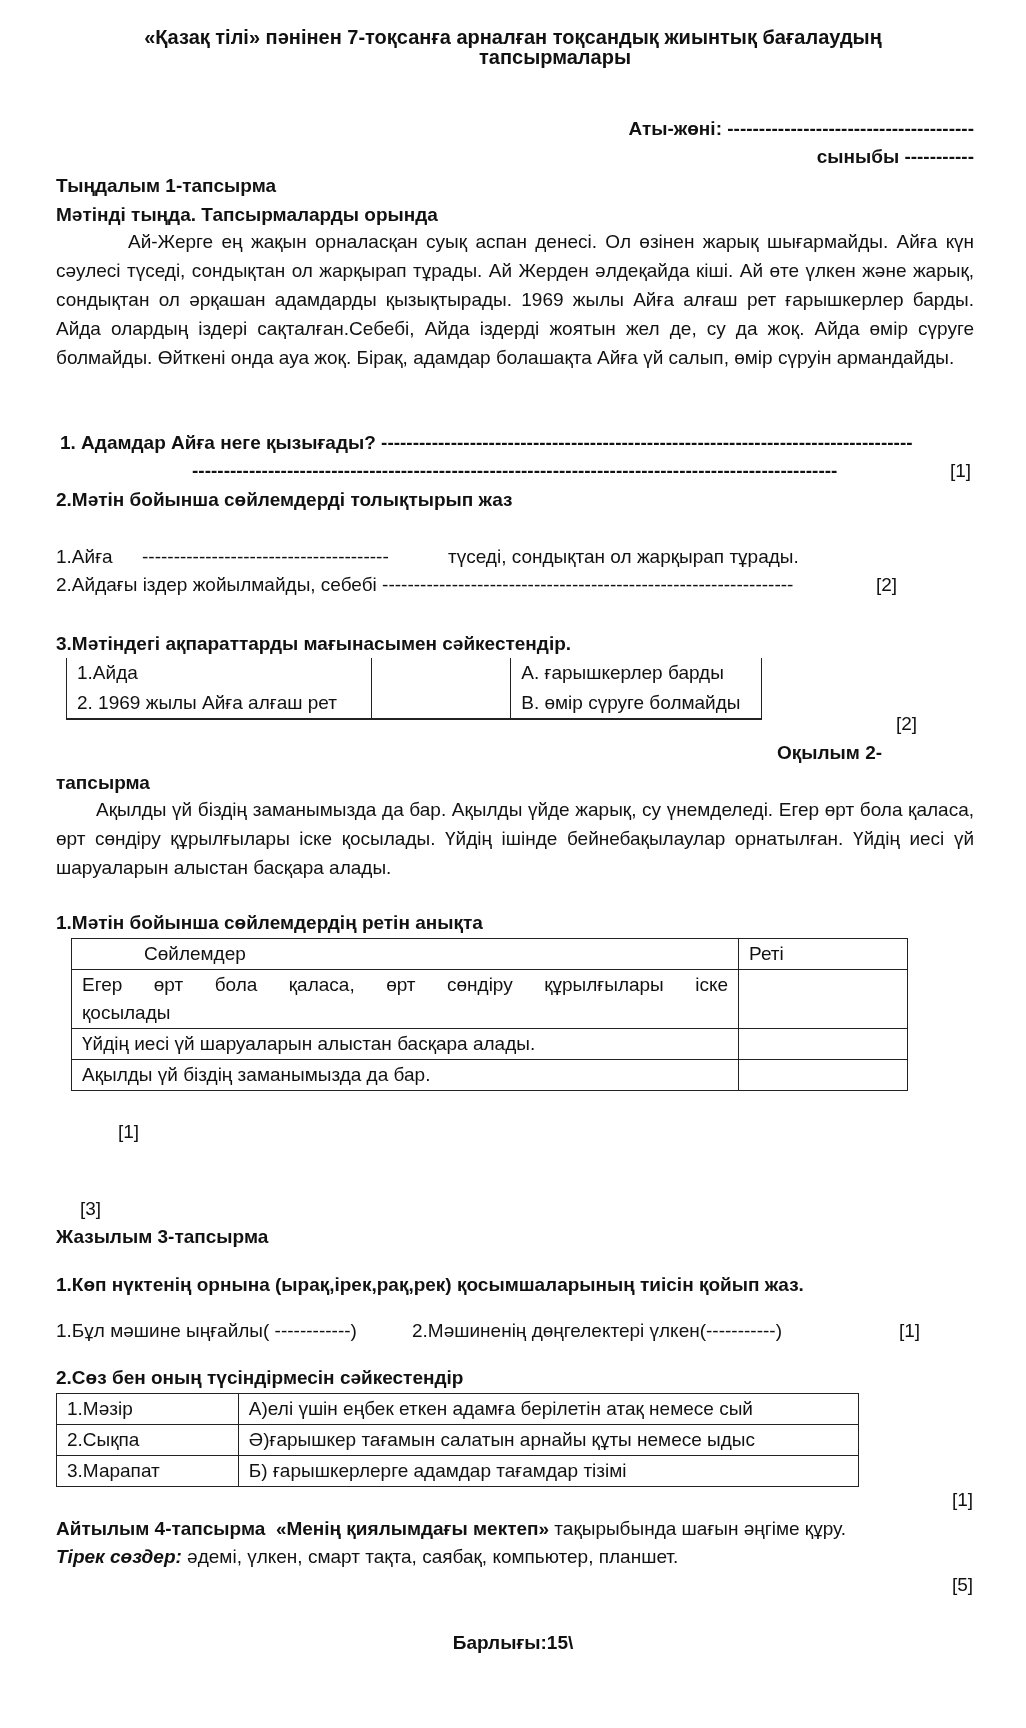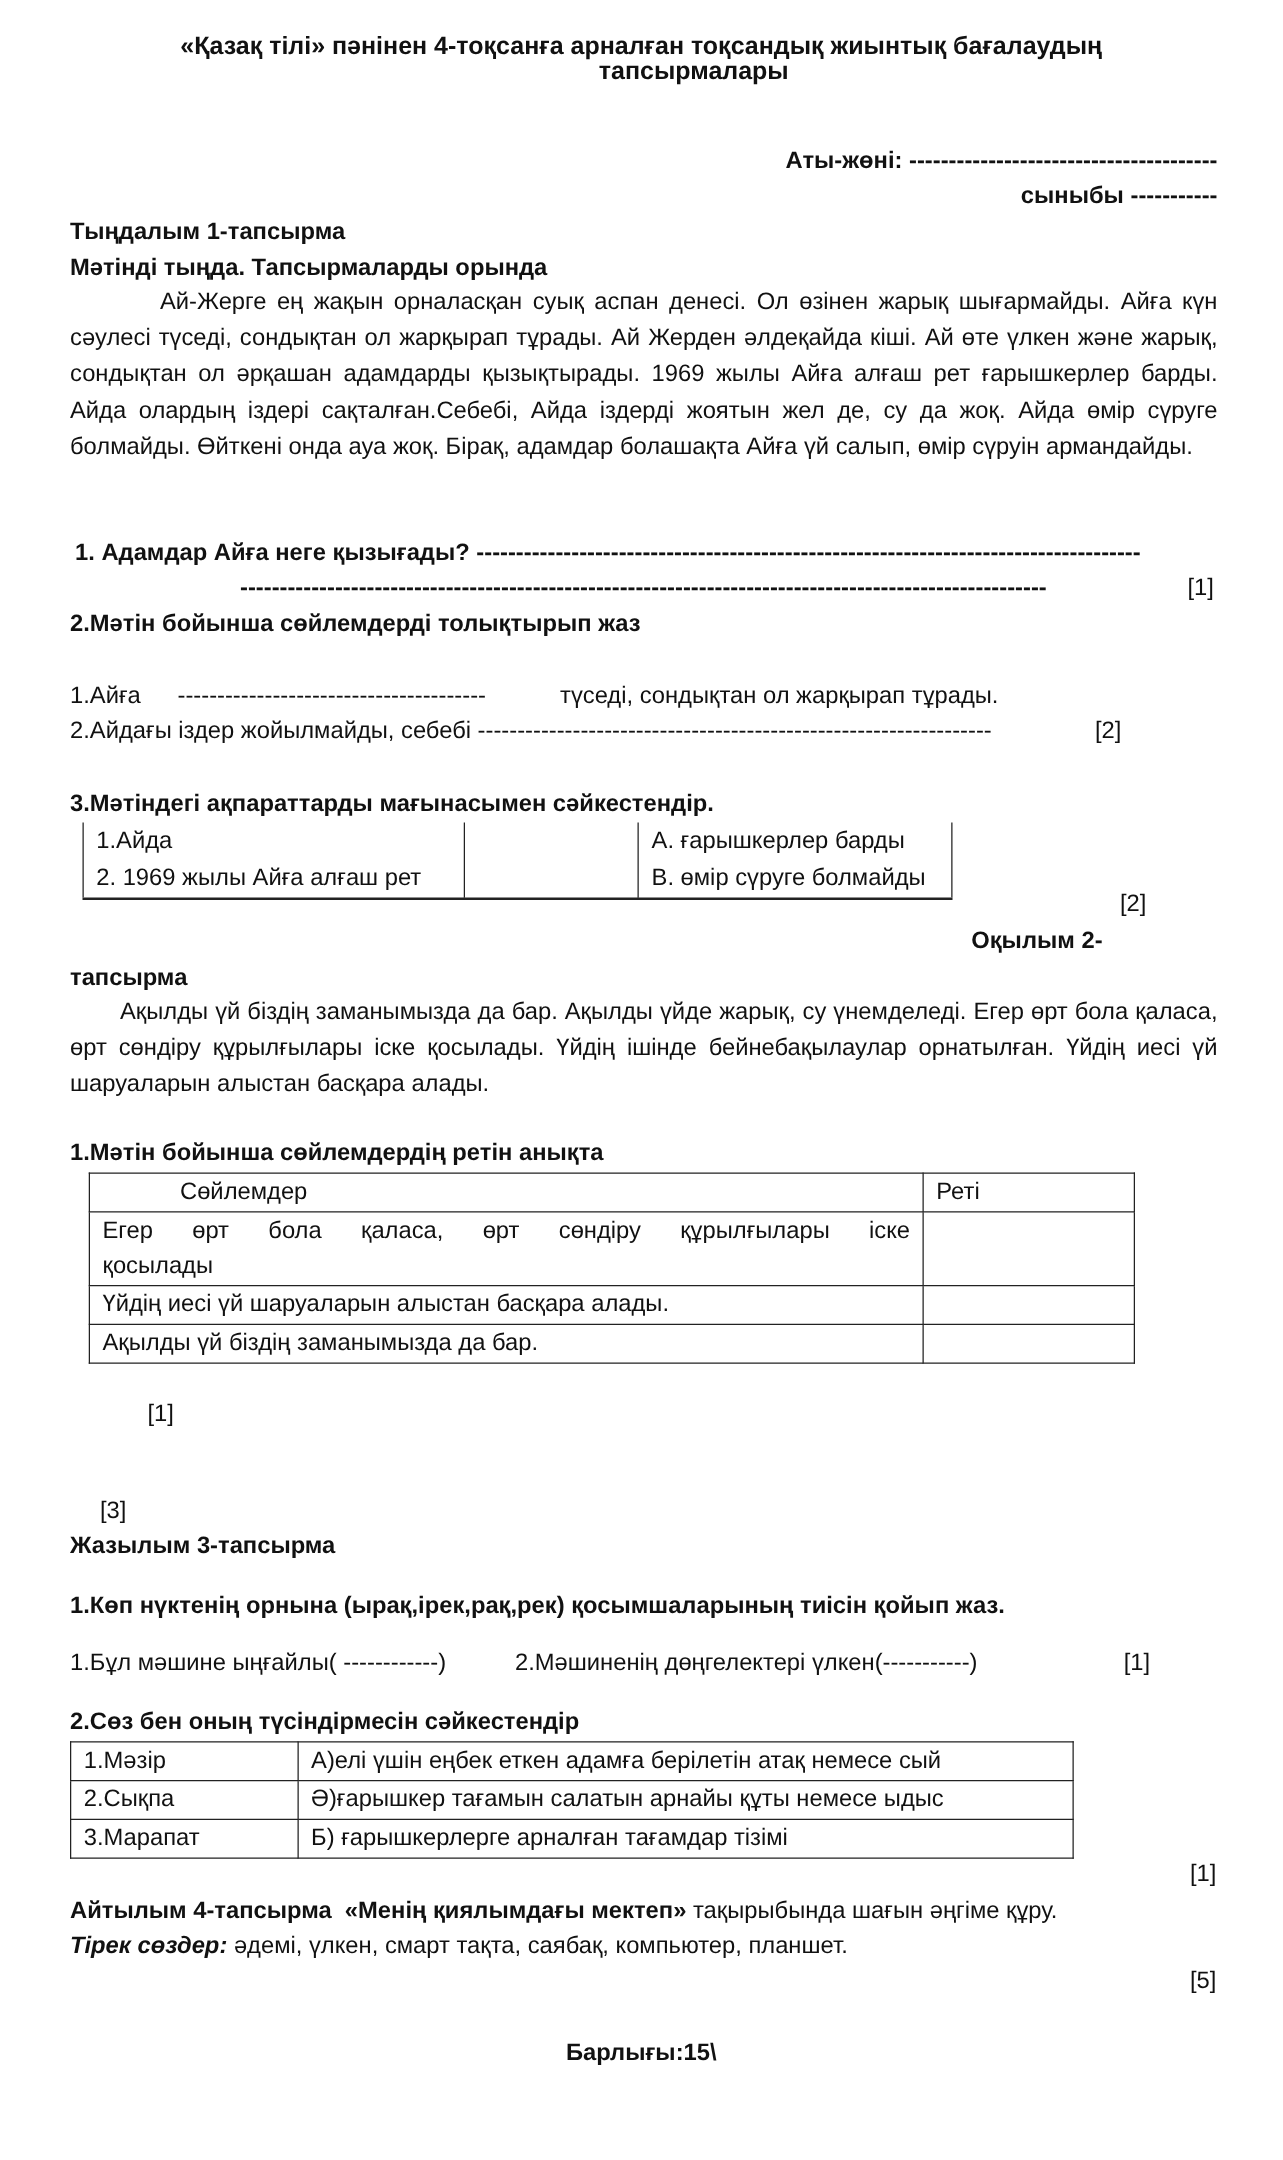--- a/index.html
+++ b/index.html
@@ -14,21 +14,21 @@
   td { padding:1px 10px; vertical-align:top; line-height:28px; }
   .t-match td { border-left:1.5px solid #222; border-right:1.5px solid #222; }
   .t-match { border-bottom:2px solid #222; }
   .t-grid td { border:1.5px solid #222; }
   .just { text-align:justify; text-align-last:left; }
   .ital { font-style:italic; font-weight:bold; }
 </style>
 </head>
 <body>
 
-<div class="abs title" style="top:26px;">«Қазақ тілі» пәнінен  4-тоқсанға арналған тоқсандық  жиынтық бағалаудың</div>
+<div class="abs title" style="top:26px;">«Қазақ тілі» пәнінен  7-тоқсанға арналған тоқсандық  жиынтық бағалаудың</div>
 <div class="abs title" style="top:46px;margin-left:42px;">тапсырмалары</div>
 <div class="abs b" style="top:118px; right:52px;">Аты-жөні: ---------------------------------------</div>
 <div class="abs b" style="top:146px; right:52px;">сыныбы  -----------</div>
 
 <div class="abs b" style="top:175px; left:56px;">Тыңдалым    1-тапсырма</div>
 <div class="abs b" style="top:204px; left:56px;">Мәтінді тыңда. Тапсырмаларды орында</div>
 <div class="para" style="top:227px;"><span class="indent"></span><span>Ай-Жерге ең жақын орналасқан суық аспан денесі. Ол өзінен жарық шығармайды. Айға күн сәулесі түседі, сондықтан ол жарқырап тұрады. Ай Жерден әлдеқайда кіші. Ай өте үлкен және жарық, сондықтан ол әрқашан адамдарды қызықтырады. 1969 жылы Айға алғаш рет ғарышкерлер барды. Айда олардың іздері сақталған.Себебі, Айда іздерді жоятын жел де, су да жоқ. Айда өмір сүруге болмайды. Өйткені онда ауа жоқ. Бірақ, адамдар болашақта Айға үй салып, өмір сүруін армандайды.</span></div>
 
 <div class="abs b" style="top:432px; left:60px; width:916px; overflow:hidden;">1. Адамдар Айға неге қызығады? ------------------------------------------------------------------------------------</div>
 <div class="abs b" style="top:460px; left:192px; width:746px; overflow:hidden;">------------------------------------------------------------------------------------------------------</div>
@@ -111,21 +111,21 @@
       <tr>
     <td>1.Мәзір</td>
     <td>А)елі үшін еңбек еткен адамға берілетін атақ немесе сый</td>
   </tr>
   <tr>
     <td>2.Сықпа</td>
     <td>Ә)ғарышкер тағамын салатын арнайы құты немесе ыдыс</td>
   </tr>
   <tr>
     <td>3.Марапат</td>
-    <td>Б) ғарышкерлерге арналған тағамдар тізімі</td>
+    <td>Б) ғарышкерлерге адамдар тағамдар тізімі</td>
   </tr>
 </tbody>
   </table>
 <div class="abs" style="top:1489px; left:952px;">[1]</div>
 
 <div class="abs" style="top:1518px; left:56px;">
   <span class="b">Айтылым    4-тапсырма</span>&nbsp;&nbsp;<span class="b">«Менің қиялымдағы мектеп»</span><span> тақырыбында  шағын әңгіме құру.</span>
 </div>
 <div class="abs" style="top:1546px; left:56px;">
   <span class="ital">Тірек сөздер:</span><span> әдемі, үлкен, смарт тақта, саябақ,  компьютер, планшет.</span>

